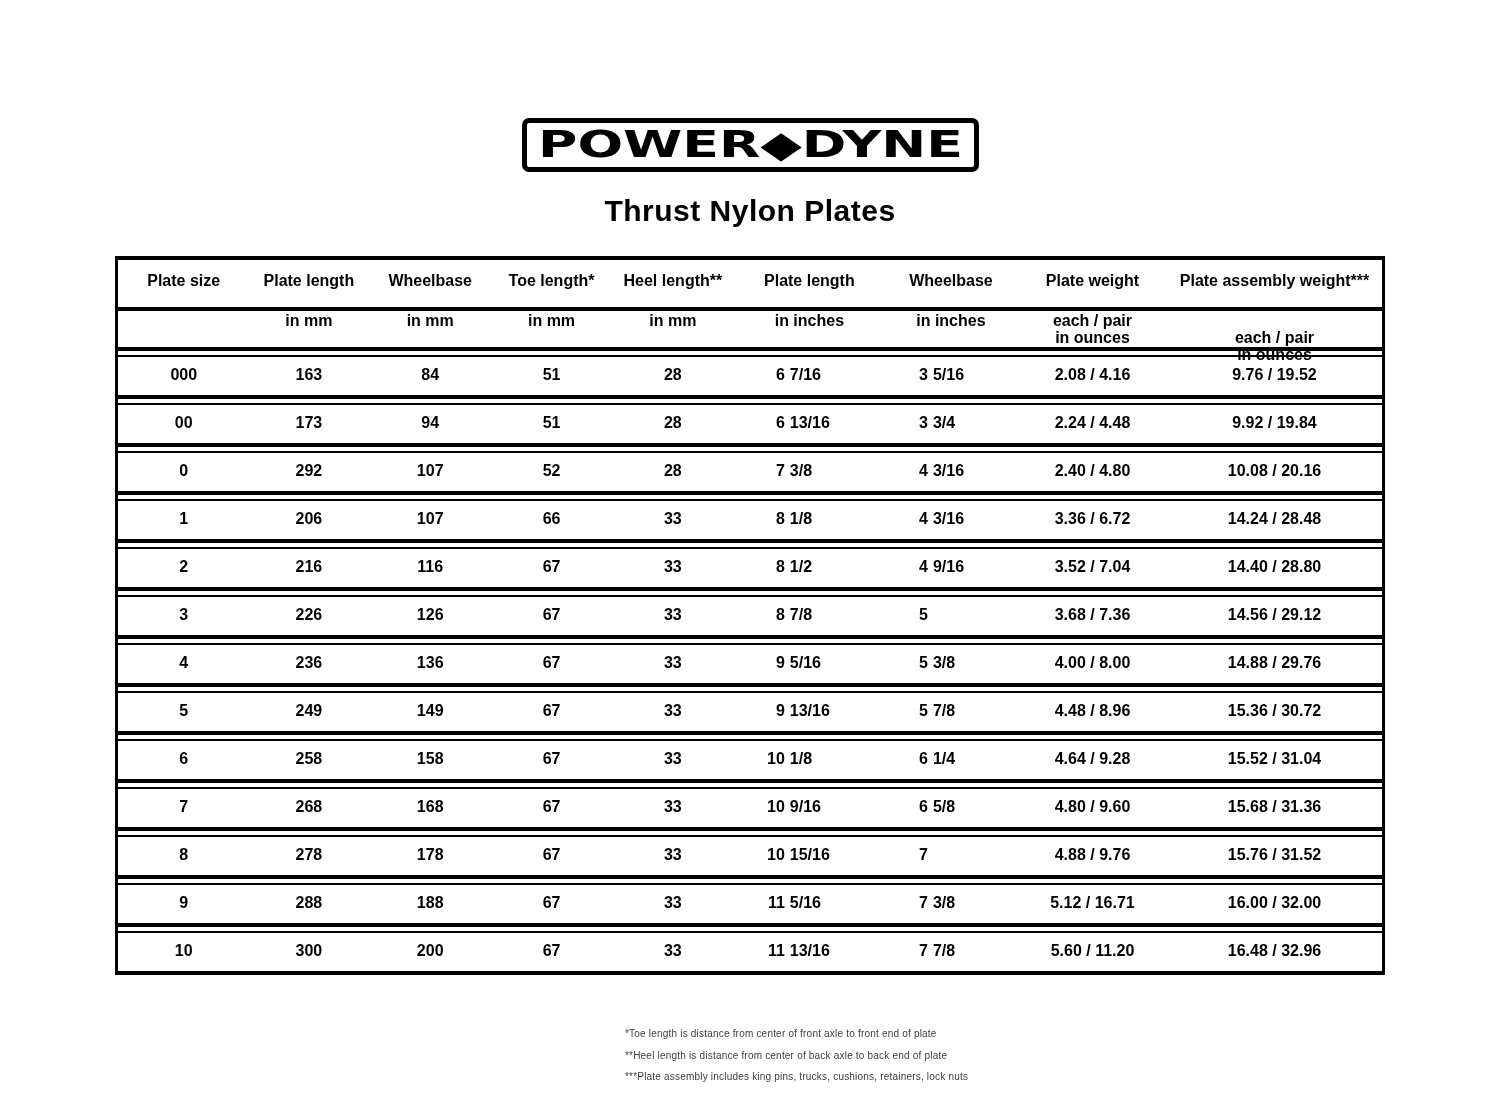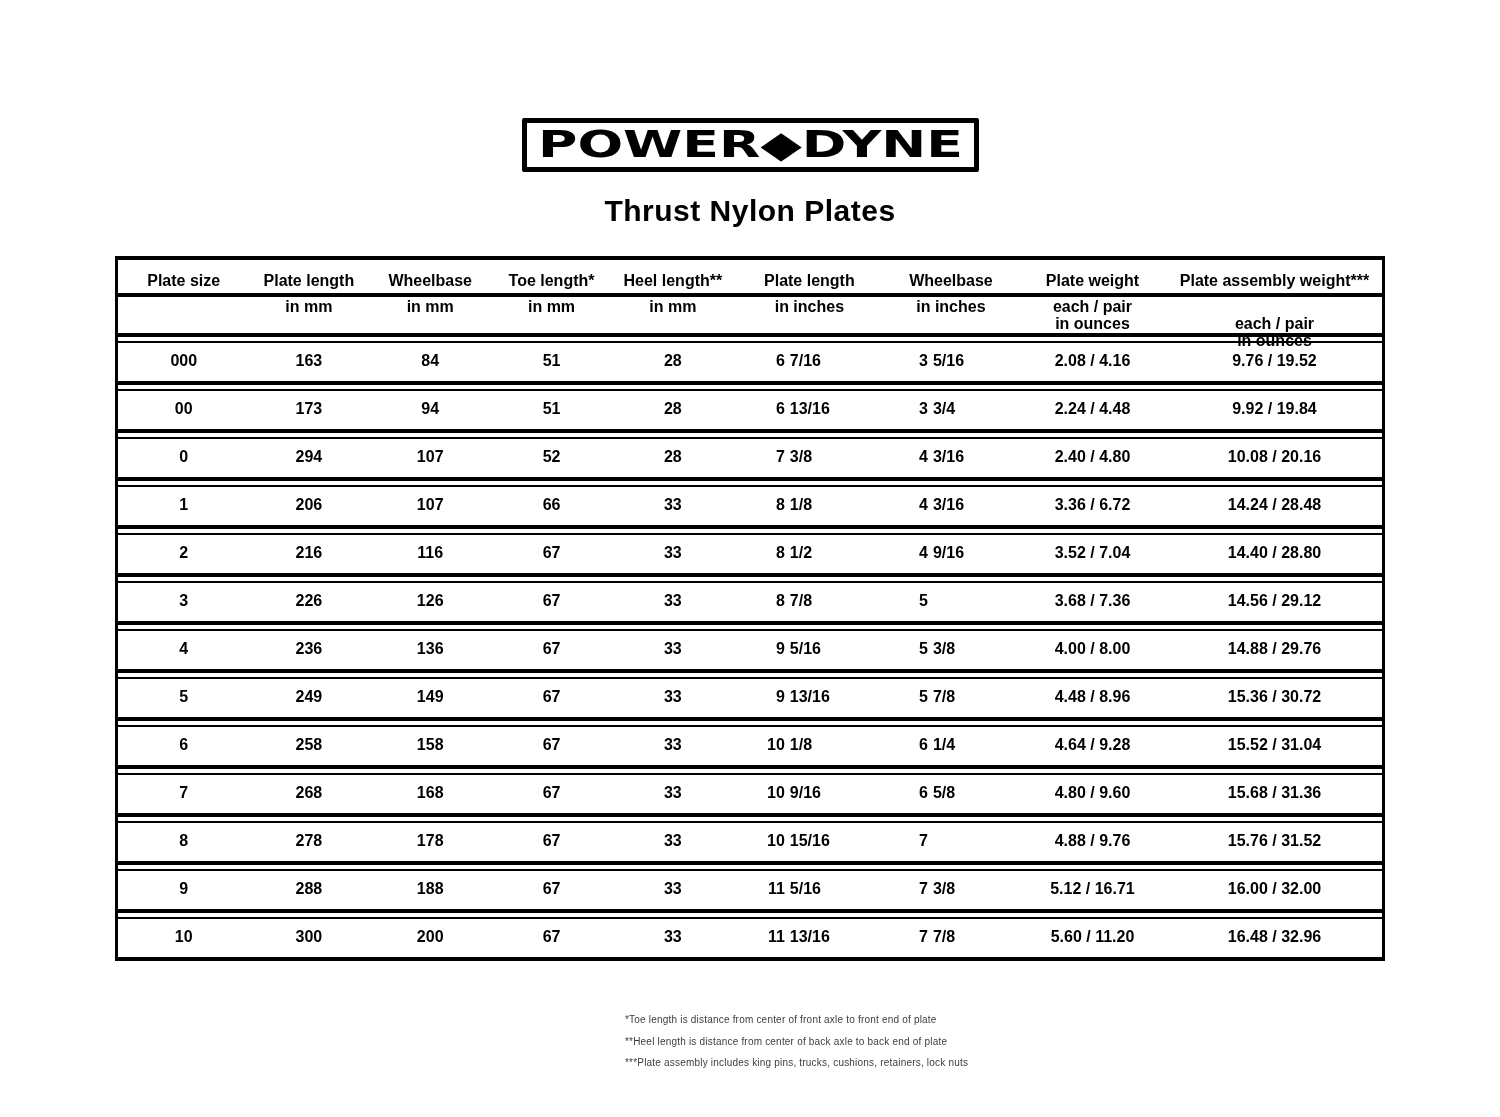--- a/index.html
+++ b/index.html
@@ -9,21 +9,21 @@
     background:#fff;
     font-family:"Liberation Sans",sans-serif;
     color:#000;
     overflow:hidden;
   }
   
   .logo-box{
     width:457px;height:54px;
     margin:118px auto 0;
     border:5px solid #000;
-    border-radius:2px;
+    border-radius:7px;
     box-sizing:border-box;
     display:flex;align-items:center;justify-content:center;
     background:#fff;
   }
   .logo-box svg{display:block;}
   
   .title{
     text-align:center;
     font-size:30px;font-weight:bold;
     margin-top:22px;
@@ -34,21 +34,21 @@
     width:1270px;
     margin:28px auto 0;
     border-left:3px solid #000;
     border-right:3px solid #000;
     box-sizing:border-box;
     font-size:16px;font-weight:bold;
   }
   .hdr{border-top:4px solid #000;border-bottom:4px solid #000;}
   .hrow1{
     display:flex;align-items:flex-end;
-    height:30px;padding-bottom:3px;
+    height:30px;padding-bottom:17px;
     border-bottom:4px solid #000;
   }
   .hrow2{
     display:flex;
     height:36px;padding-top:1px;
     line-height:17px;
     box-sizing:border-box;
   }
   .row{
     display:flex;align-items:flex-end;
@@ -173,21 +173,21 @@
     <div class="cell c7 inch">
       <span class="inw">3</span>
       <span class="inf">3/4</span>
     </div>
     <div class="cell c8 num">2.24 / 4.48</div>
     <div class="cell c9 num">9.92 / 19.84</div>
   </div>
 
   <div class="row">
     <div class="cell c1 num">0</div>
-    <div class="cell c2 num">294</div>
+    <div class="cell c2 num">292</div>
     <div class="cell c3 num">107</div>
     <div class="cell c4 num">52</div>
     <div class="cell c5 num">28</div>
     <div class="cell c6 inch">
       <span class="inw">7</span>
       <span class="inf">3/8</span>
     </div>
     <div class="cell c7 inch">
       <span class="inw">4</span>
       <span class="inf">3/16</span>

